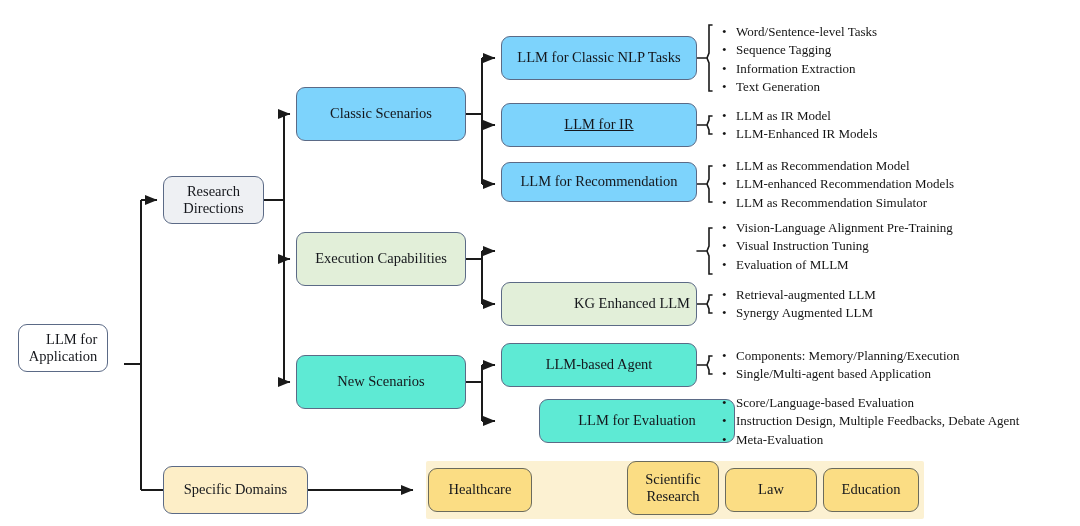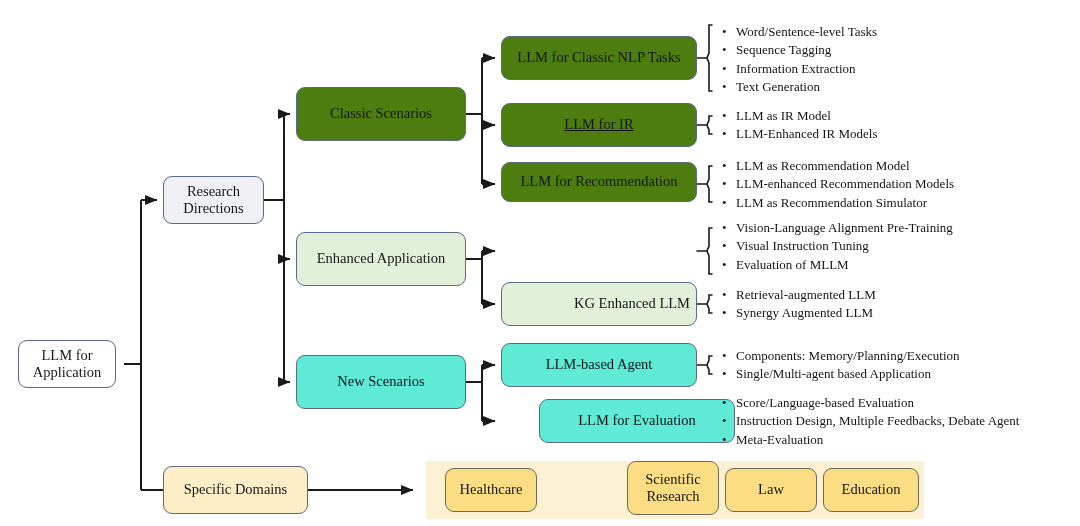--- a/index.html
+++ b/index.html
@@ -32,21 +32,21 @@
     justify-content: center;
     text-align: center;
     color: #15171c;
     font-size: 14.5px;
     line-height: 1.18;
     padding: 2px 6px;
     background: #ffffff;
   }
   .node.n-root   { background: #ffffff; }
   .node.n-gray   { background: #eef0f3; }
-  .node.n-peach  { background: #4d7c0f; }
+  .node.n-peach  { background: #7dd3fc; }
   .node.n-green  { background: #e2efd9; }
   .node.n-blue   { background: #5eead4; align-items: center; }
   .node.n-cream  { background: #fdeec7; }
   .node.n-yellow { background: #fbdd84; border-color: #6b6b5c; }
 
   .bullets {
     position: absolute;
     font-size: 13px;
     line-height: 18.4px;
     color: #141414;
@@ -116,21 +116,21 @@
       <path d="M697,58 L707,58 M712,25 L709,25 L709,53 L707,58 L709,63 L709,91 L712,91"></path>
       <path d="M697,125 L707,125 M712,116 L709,116 L709,120 L707,125 L709,130 L709,134 L712,134"></path>
       <path d="M697,184 L707,184 M712,166 L709,166 L709,179 L707,184 L709,189 L709,202 L712,202"></path>
       <path d="M697,251 L707,251 M712,228 L709,228 L709,246 L707,251 L709,256 L709,274 L712,274"></path>
       <path d="M697,304 L707,304 M712,295 L709,295 L709,299 L707,304 L709,309 L709,313 L712,313"></path>
       <path d="M697,365 L707,365 M712,356 L709,356 L709,360 L707,365 L709,370 L709,374 L712,374"></path>
       <path d="M697,421 L707,421 M712,403 L709,403 L709,416 L707,421 L709,426 L709,439 L712,439"></path>
     </g>
   </svg>
 
-  <div class="node n-root" style="left:18px; top:340px; width:98px; height:48px;">
+  <div class="node n-root" style="left:18px; top:324px; width:90px; height:48px;text-align:right;">
     <span>
       <span>LLM for</span><br>
       <span>Application</span>
     </span>
   </div>
 
   <div class="node n-gray" style="left:163px; top:176px; width:101px; height:48px;">
     <span>
       <span>Research</span><br>
       <span>Directions</span>
@@ -139,21 +139,21 @@
 
   <div class="node n-cream" style="left:163px; top:466px; width:145px; height:48px;">
     <span>Specific Domains</span>
   </div>
 
   <div class="node n-peach" style="left:296px; top:87px; width:170px; height:54px;">
     <span>Classic Scenarios</span>
   </div>
 
   <div class="node n-green" style="left:296px; top:232px; width:170px; height:54px;">
-    <span>Enhanced Application</span>
+    <span>Execution Capabilities</span>
   </div>
 
   <div class="node n-blue" style="left:296px; top:355px; width:170px; height:54px;">
     <span>New Scenarios</span>
   </div>
 
   <div class="node n-peach" style="left:501px; top:36px; width:196px; height:44px;">
     <span>LLM for Classic NLP Tasks</span>
   </div>
 
@@ -270,21 +270,21 @@
         <span>Instruction Design, Multiple Feedbacks, Debate Agent</span>
       </div>
     <div class="bi">
         <span class="dot">•</span>
         <span>Meta-Evaluation</span>
       </div>
   </div>
 
   <div class="domain-band" style="left:426px; top:461px; width:498px; height:58px;"></div>
 
-  <div class="node n-yellow" style="left:445px; top:468px; width:92px; height:44px;border-radius:9px;">
+  <div class="node n-yellow" style="left:428px; top:468px; width:104px; height:44px;border-radius:9px;">
     <span>Healthcare</span>
   </div>
 
 
   <div class="node n-yellow" style="left:627px; top:461px; width:92px; height:54px;">
     <span>
       <span>Scientific</span><br>
       <span>Research</span>
     </span>
   </div>

